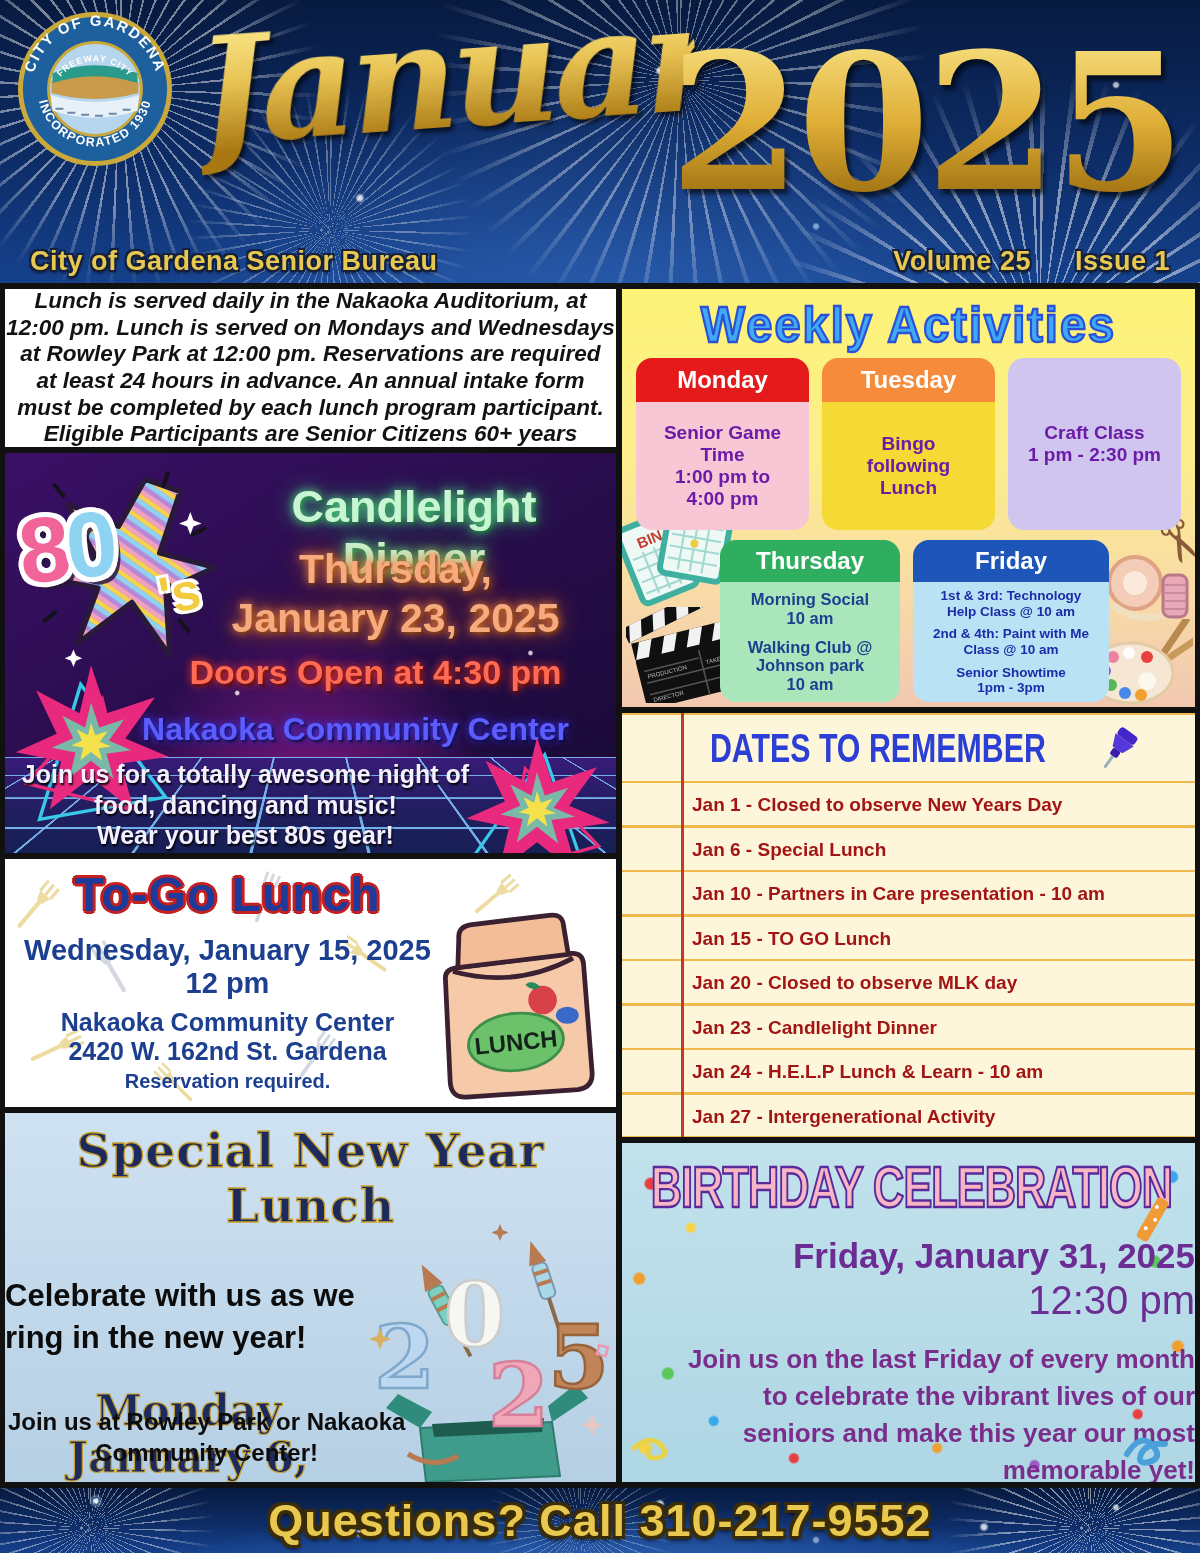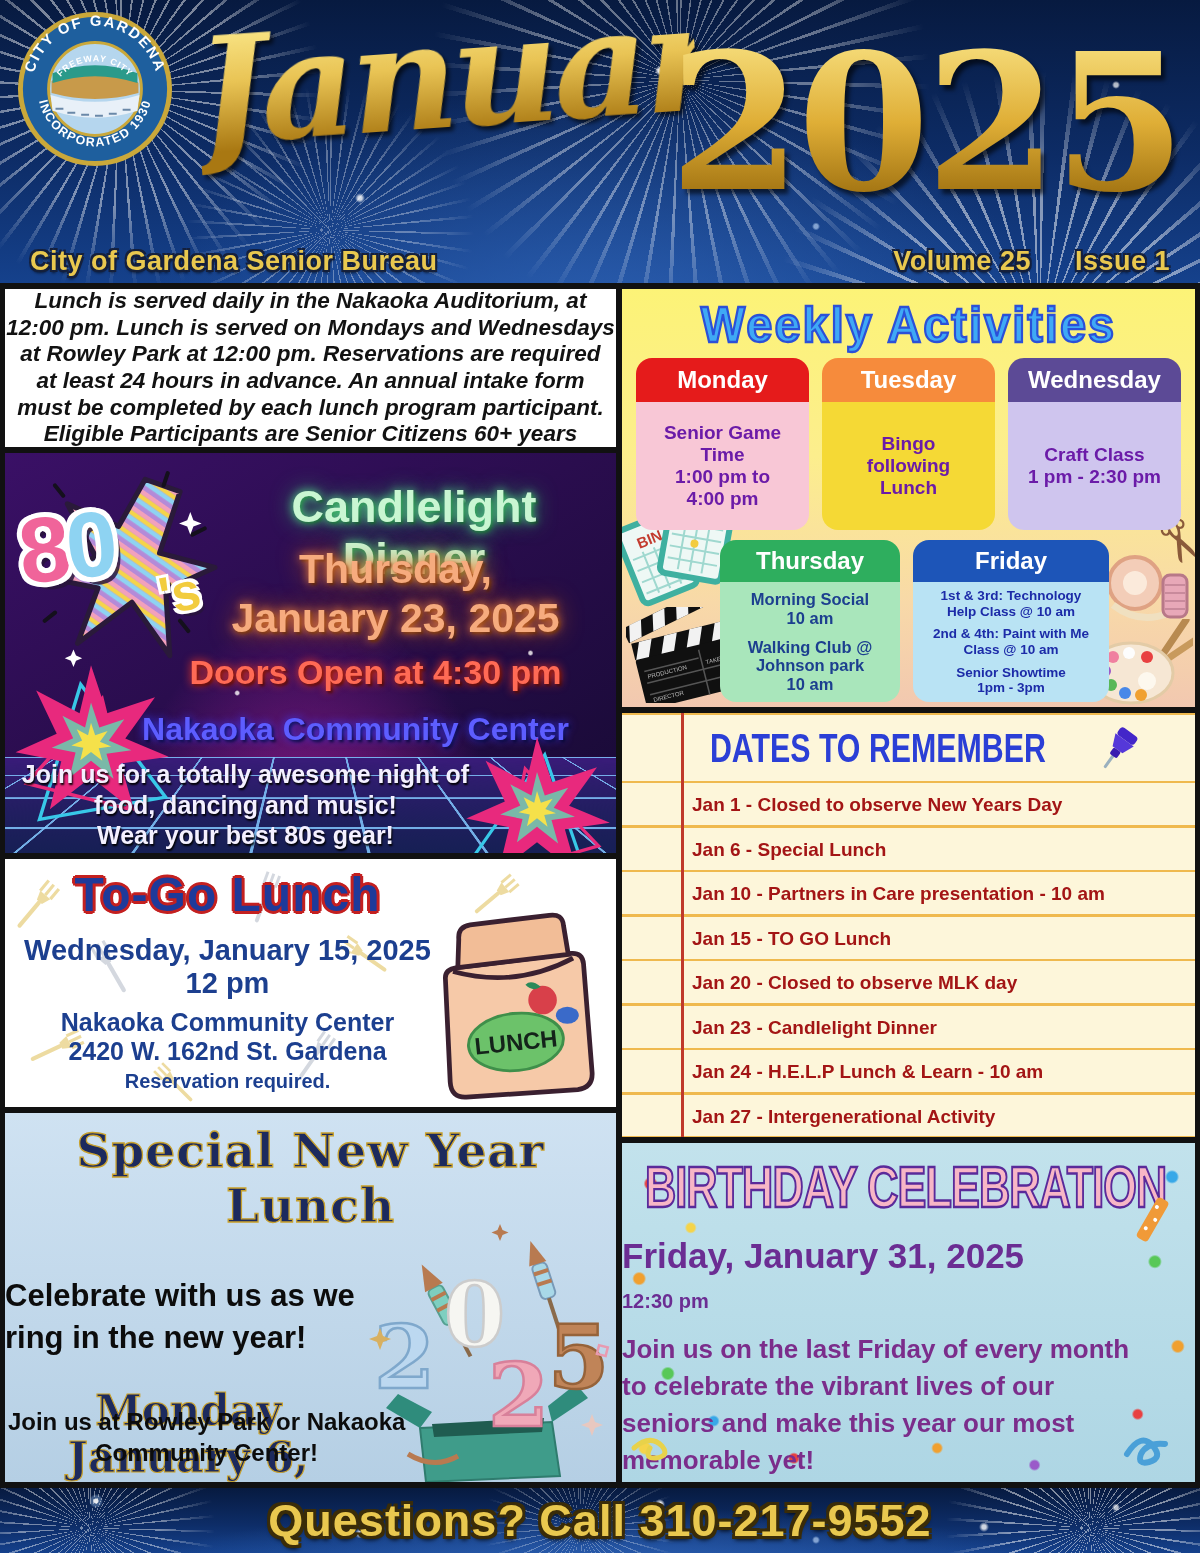--- a/index.html
+++ b/index.html
@@ -173,40 +173,40 @@
       #fdf6da;
     background-position:0 0, 0 26px, 0 0; }
   .dt-head { display:flex; align-items:center; justify-content:center; margin-top:10px; gap:10px; }
   .dt-title { font-size:37px; font-weight:bold; color:#2b3fd6; letter-spacing:0px;
     transform:scale(.82,1.12); transform-origin:center; white-space:nowrap; }
   .pin { width:52px; height:52px; flex:0 0 auto; }
   .dates ul { position:absolute; top:70px; left:0; right:0; list-style:none; }
   .dates li { height:44.5px; line-height:44.5px; padding-left:70px; font-size:19px; font-weight:bold; color:#a31515; white-space:nowrap; }
 
   
-  .birthday { flex:1; text-align:left;
+  .birthday { flex:1; text-align:right;
     background:
       radial-gradient(circle at 5% 12%,  #e84040 0 5px, transparent 7px),
       radial-gradient(circle at 3% 40%,  #f0a030 0 5px, transparent 7px),
       radial-gradient(circle at 8% 68%,  #58c858 0 5px, transparent 7px),
       radial-gradient(circle at 4% 90%,  #f5d44a 0 5px, transparent 7px),
       radial-gradient(circle at 16% 82%, #38a8e8 0 4px, transparent 6px),
       radial-gradient(circle at 30% 93%, #e84040 0 4px, transparent 6px),
       radial-gradient(circle at 55% 90%, #f0a030 0 4px, transparent 6px),
       radial-gradient(circle at 72% 95%, #9a5ac9 0 4px, transparent 6px),
       radial-gradient(circle at 96% 10%, #38a8e8 0 5px, transparent 7px),
       radial-gradient(circle at 93% 35%, #58c858 0 5px, transparent 7px),
       radial-gradient(circle at 97% 60%, #f0a030 0 5px, transparent 7px),
       radial-gradient(circle at 90% 80%, #e84040 0 4px, transparent 6px),
       radial-gradient(circle at 12% 25%, #f5d44a 0 4px, transparent 6px),
       linear-gradient(180deg,#c2e2ec 0%, #aed6e4 100%); }
   .bd-title { margin-top:16px; font-size:47px; font-weight:bold; letter-spacing:-1px;
     color:#f7b6c6; -webkit-text-stroke:2px #5a2a9a; transform:scale(.92,1.22); }
   .bd-date { margin-top:22px; font-size:35px; font-weight:bold; color:#6b2d93; }
-  .bd-time { margin-top:14px; font-size:20px; font-weight:bold; color:#6b2d93; }
+  .bd-time { margin-top:2px; font-size:40px; font-weight:normal; color:#6b2d93; }
   .bd-blurb { margin-top:18px; font-size:26px; font-weight:bold; color:#7b2d8b; white-space:pre-line; line-height:1.42; }
   .bd-candle { position:absolute; width:70px; height:70px; }
 
   
   .page-footer { height:65px; display:flex; align-items:center; justify-content:center; }
   .footer-text { position:relative; z-index:2; font-size:45px; font-weight:bold; color:#e9c84f; letter-spacing:1px;
     text-shadow:-3px -3px 0 #3a2c08, 3px -3px 0 #3a2c08, -3px 3px 0 #3a2c08, 3px 3px 0 #3a2c08, 0 4px 4px rgba(0,0,0,.8); }
 </style>
 </head>
 <body>
@@ -433,21 +433,20 @@
           </div>
           <div class="day-card tue">
             <div class="day-head">Tuesday</div>
             <div class="day-body">
               <p>Bingo
 following
 Lunch</p>
             </div>
           </div>
           <div class="day-card wed">
-            <div class="day-head">Wednesday</div>
             <div class="day-body">
               <p>Craft Class
 1 pm - 2:30 pm</p>
             </div>
           </div>
         </div>
 
         <div class="day-row bottom-row">
           <div class="day-card thu">
             <div class="day-head">Thursday</div>

